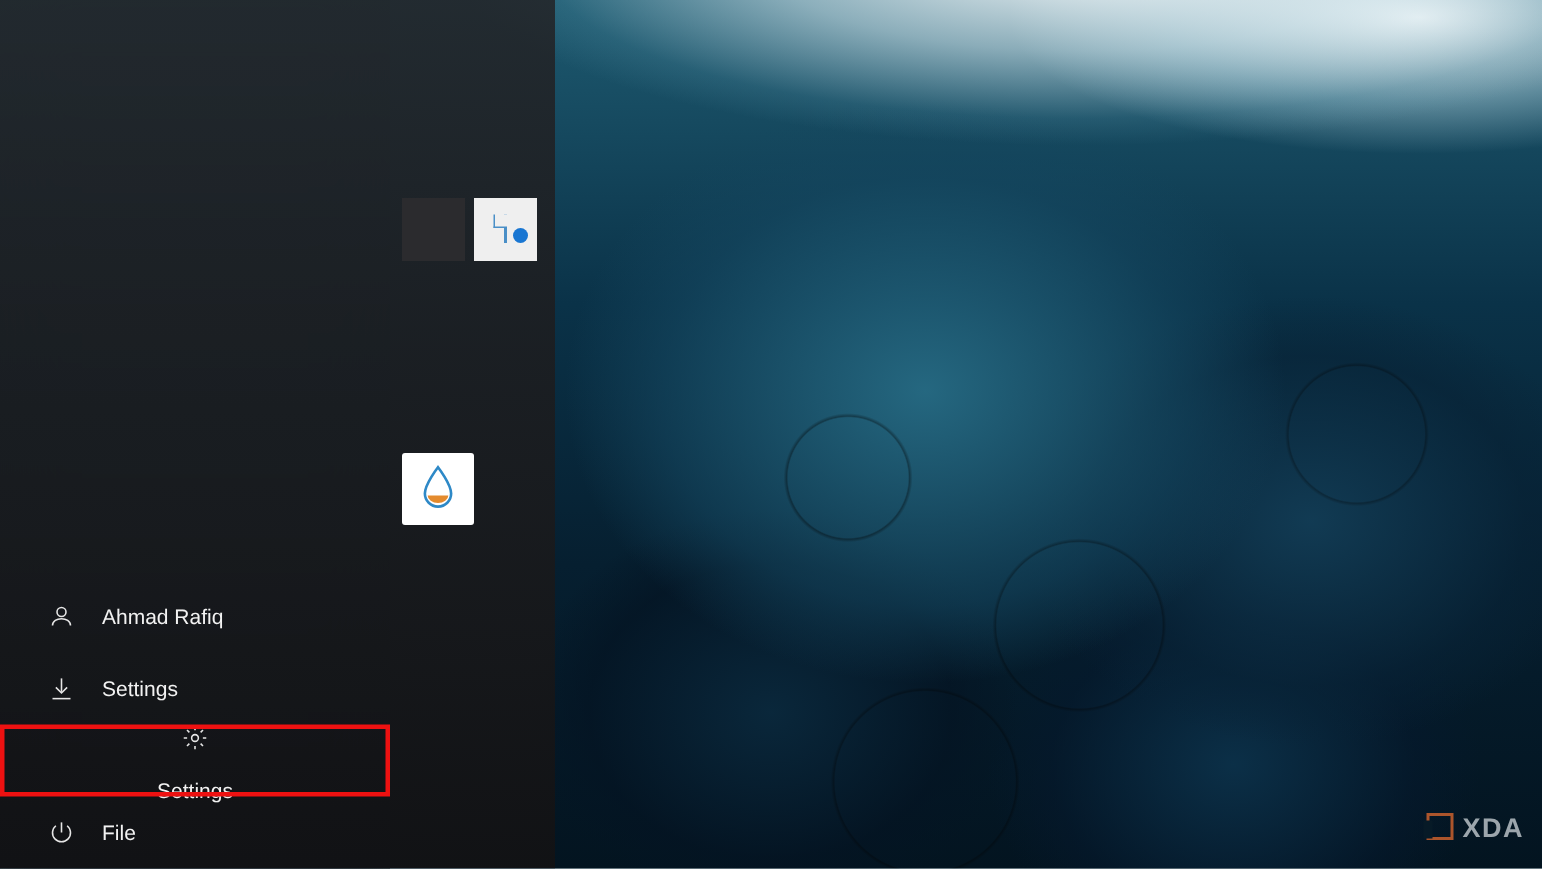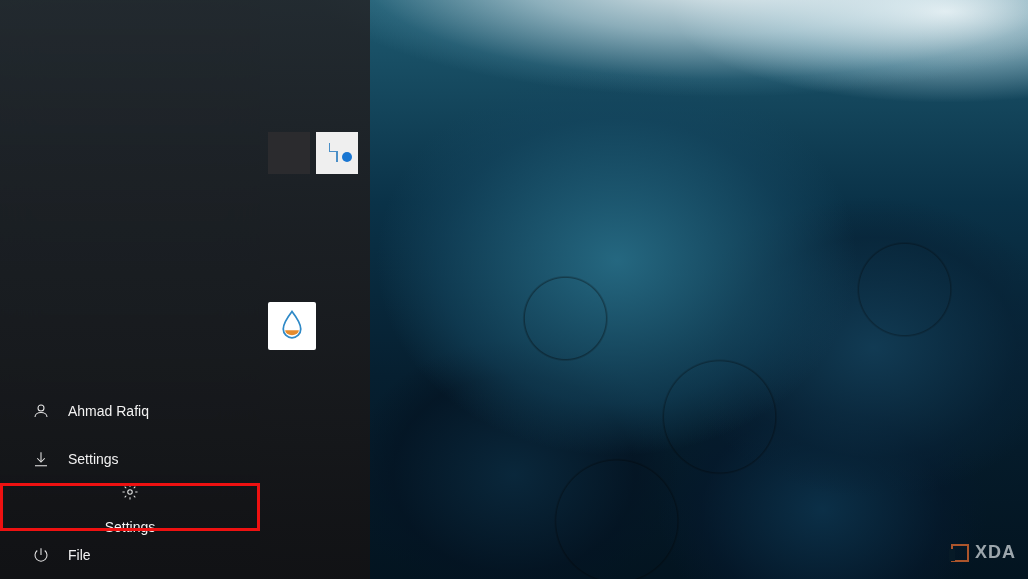--- a/index.html
+++ b/index.html
@@ -49,21 +49,21 @@
     .tile { position: absolute; width: 42px; height: 42px; background: #2b2b2e; display:flex; align-items:center; justify-content:center; }
     .tile-a { left: 8px; top: 132px; }
     .tile-b { left: 56px; top: 132px; background:#efefef; }
     .tile-c { left: 8px; top: 302px; width: 48px; height: 48px; background:#fff; border-radius:2px; }
     .doc-icon { width: 22px; height: 26px; position:relative; background:#fff; border:1px solid #4a8fc7; }
     .doc-icon::before{content:"";position:absolute;right:-1px;top:-1px;width:8px;height:8px;background:#efefef;border-left:1px solid #4a8fc7;border-bottom:1px solid #4a8fc7;}
     .doc-icon::after{content:"";position:absolute;left:5px;top:8px;width:10px;height:10px;border-radius:50%;background:#1976d2;}
     .photo-icon{width:30px;height:24px;background:linear-gradient(135deg,#111 40%,#444 40%,#444 60%,#222 60%);}
 
     
-    .watermark { position:absolute; right:12px; bottom:16px; display:flex; align-items:center; gap:6px; opacity:0.75; color:#cfd6da; font-weight:600; letter-spacing:1px; font-size:18px; }
+    .watermark { position:absolute; right:12px; bottom:16px; display:flex; align-items:flex-start; gap:6px; opacity:0.75; color:#cfd6da; font-weight:600; letter-spacing:1px; font-size:18px; }
     .wm-br { width:18px; height:18px; border:2px solid #e46a2e; position:relative; }
     .wm-br::after{content:"";position:absolute;left:-4px;top:3px;width:6px;height:12px;background:#081c28;}
   </style>
 </head>
 <body>
 
 <div class="wallpaper"></div>
 
 <div class="tiles-col">
   <div class="tile tile-a">

